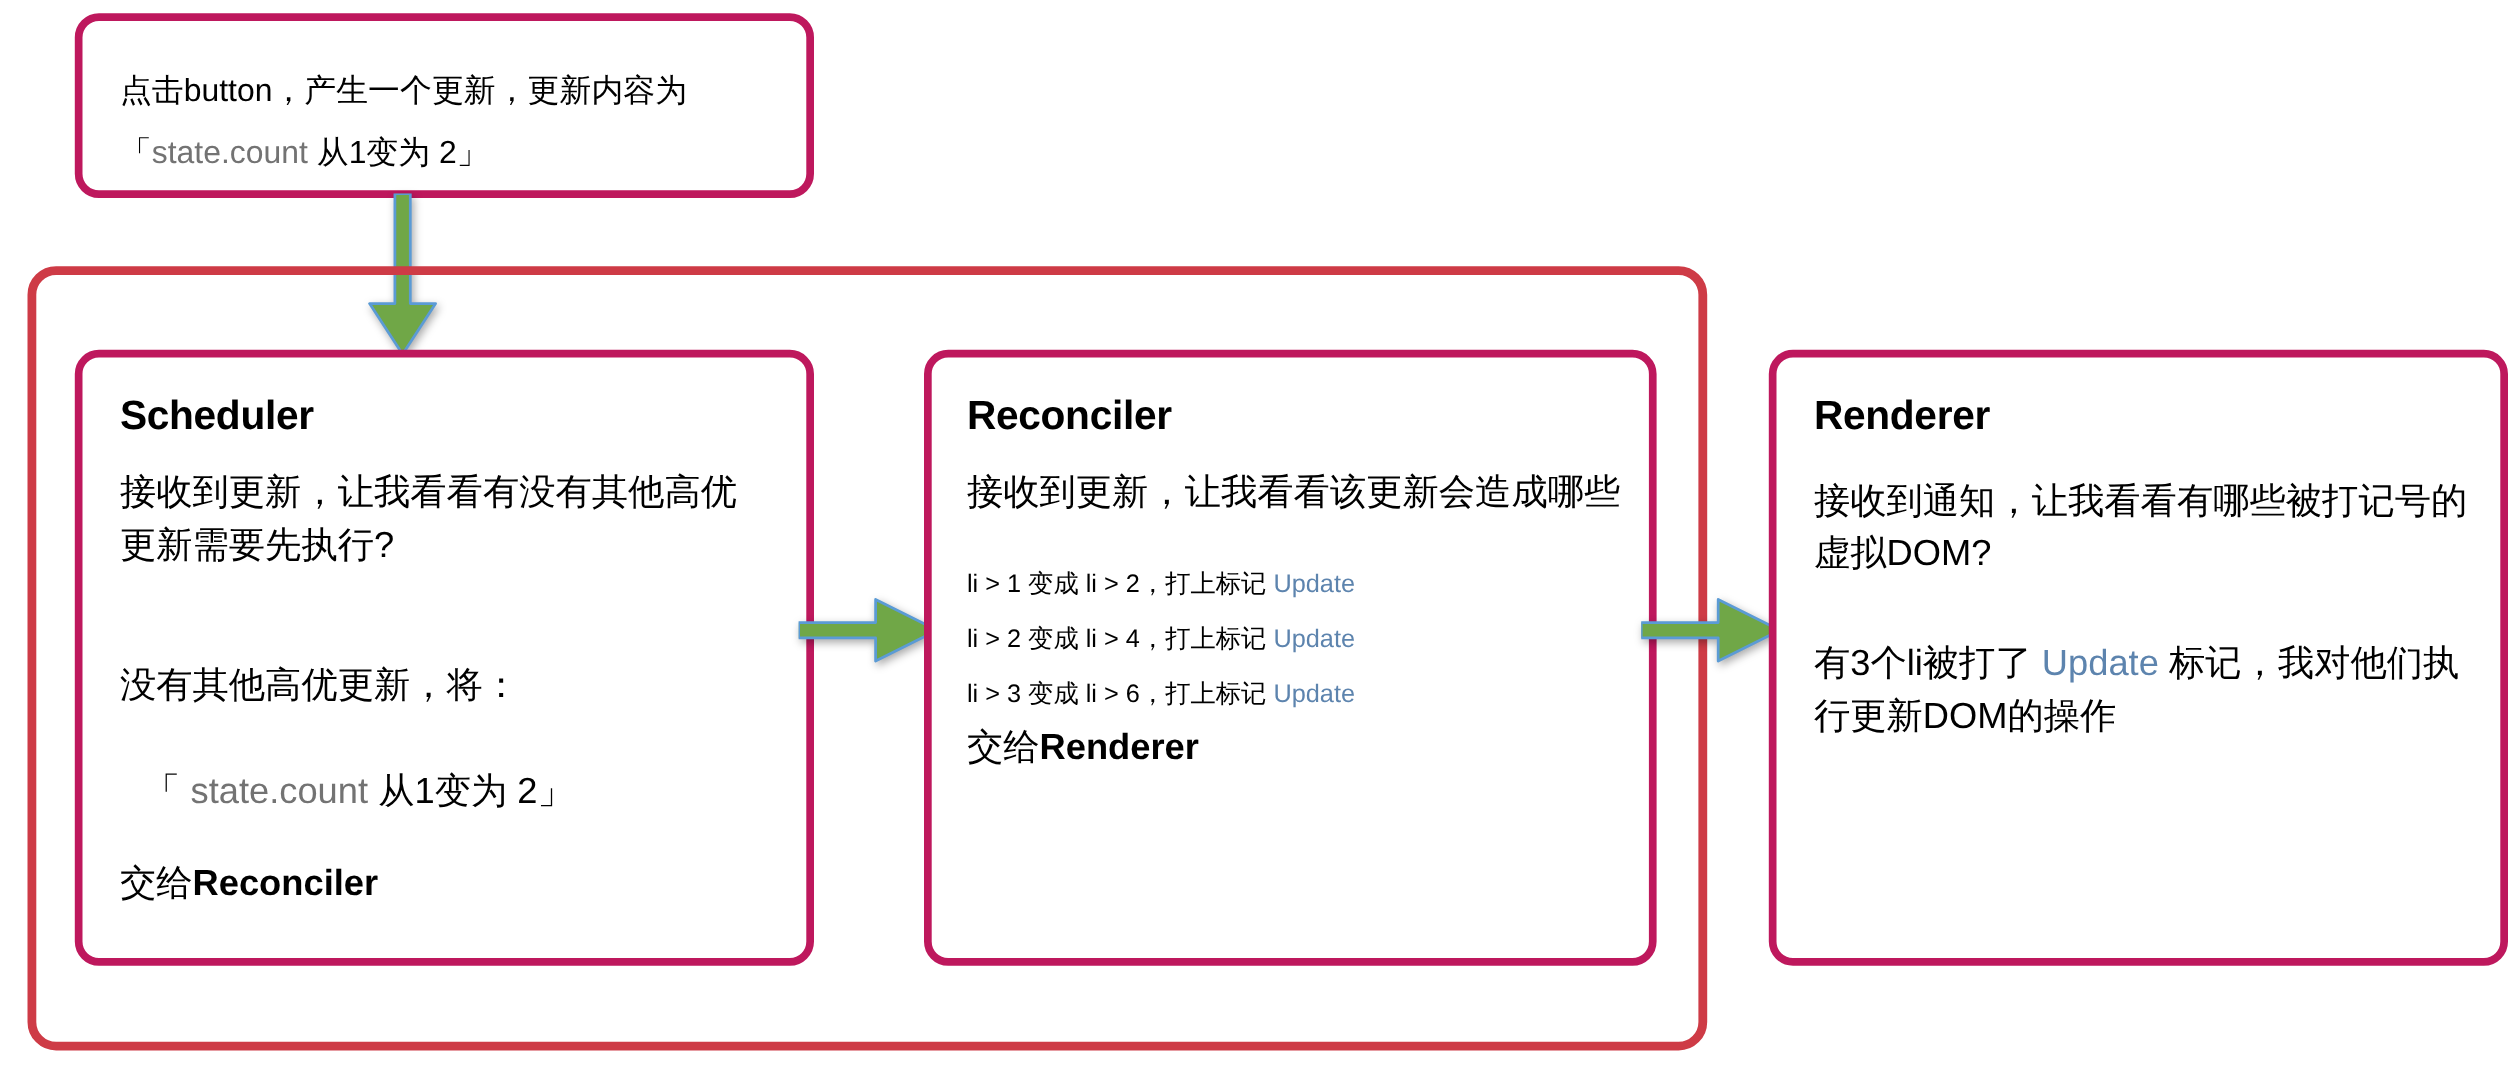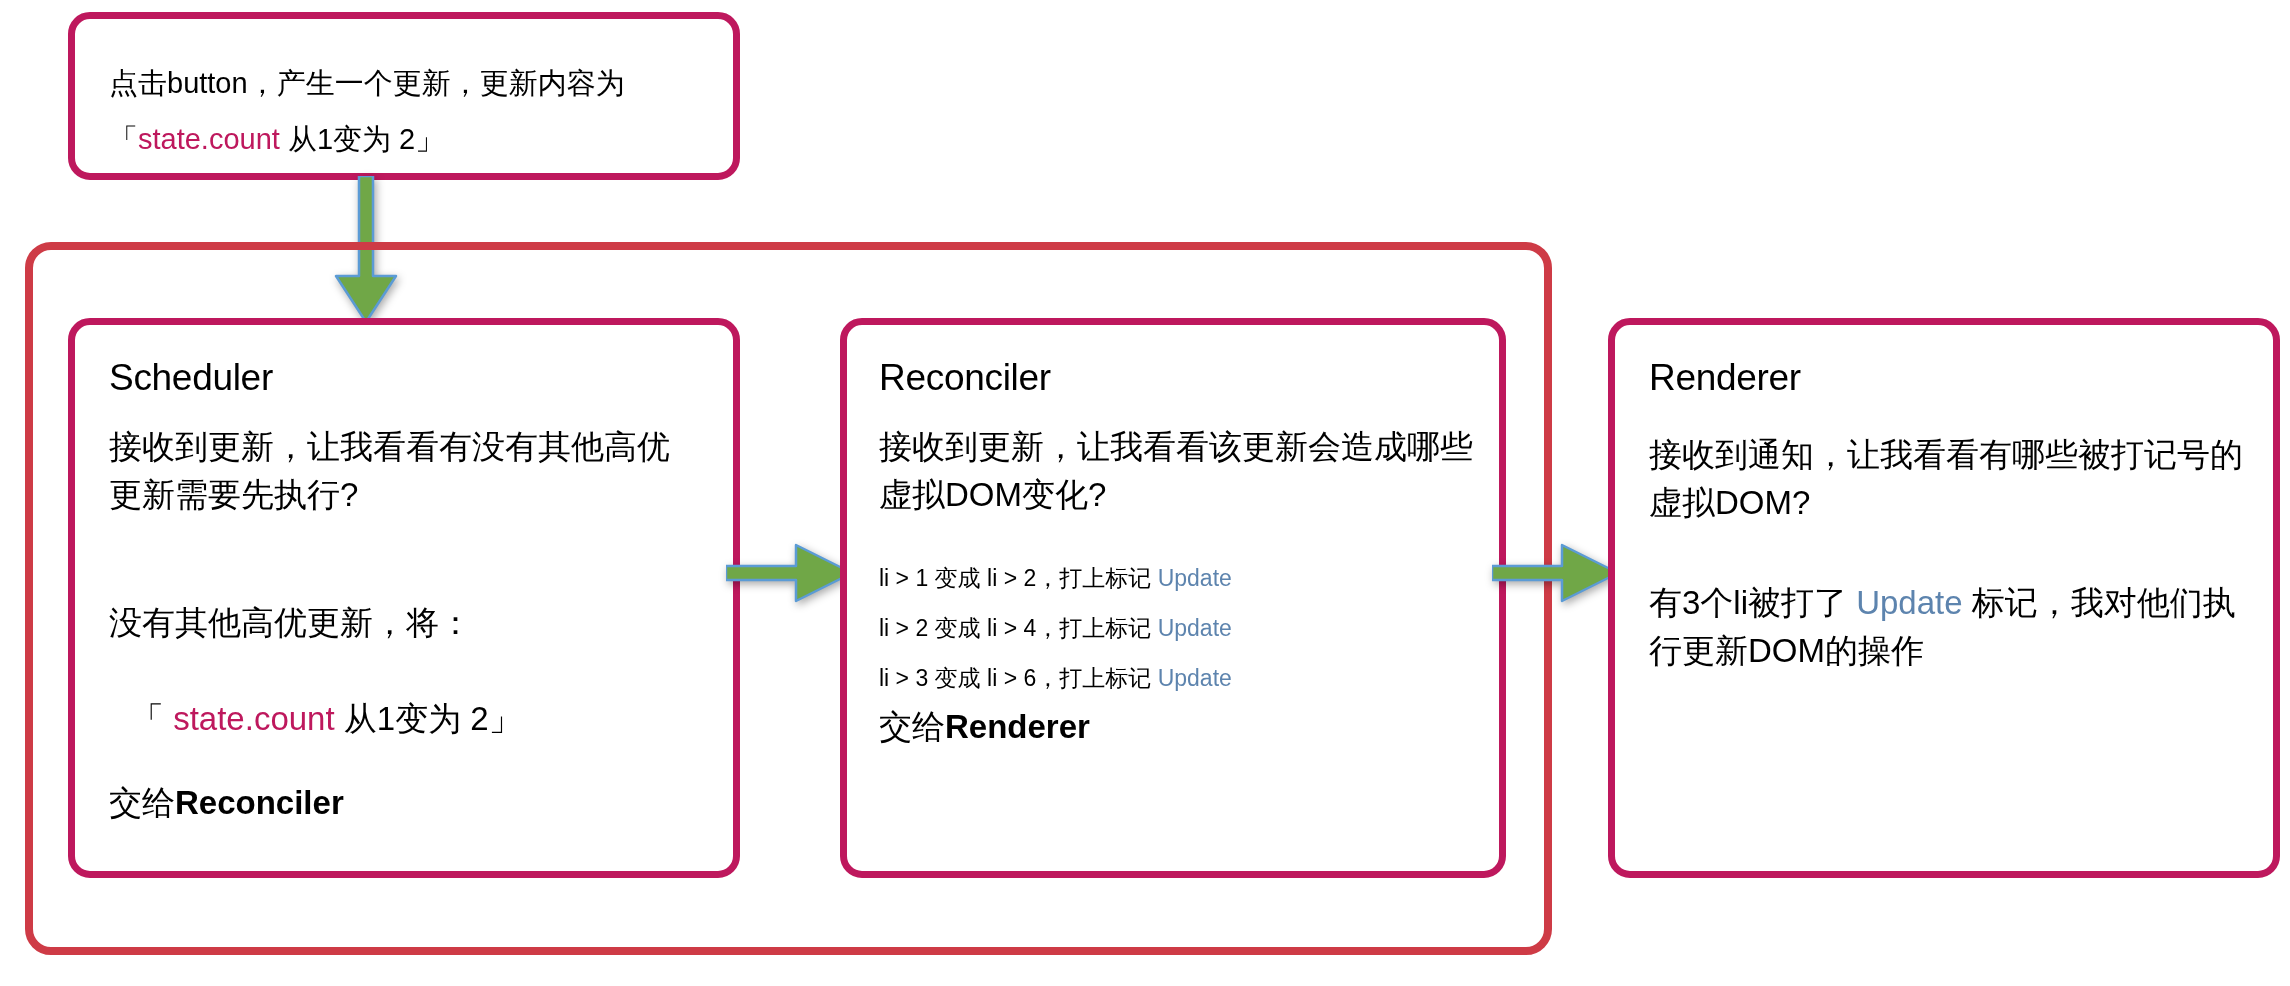--- a/index.html
+++ b/index.html
@@ -79,37 +79,37 @@
   #renderer-card {
     left: 1608px;
     top: 318px;
     width: 672px;
     height: 560px;
     padding: 30px 34px 0 34px;
   }
 
   .card-title {
     font-size: 37px;
-    font-weight: normal;
+    font-weight: bold;
     line-height: 1.25;
     margin: 0 0 6px 0;
     letter-spacing: -0.3px;
   }
   #renderer-card .card-title { margin-bottom: 30px; }
 
   .para {
     font-size: 33px;
     line-height: 48px;
     margin: 26px 0 0 0;
     white-space: nowrap;
   }
   .para.first { margin-top: 22px; }
   .para.indent { padding-left: 22px; }
 
-  .blue-ident { color: #be185d; }
+  .blue-ident { color: #737373; }
   .blue-tag   { color: #5D84AE; }
   .bold       { font-weight: bold; }
 
   .list-block { margin-top: 34px; }
   .list-line {
     font-size: 23px;
     line-height: 50px;
     white-space: nowrap;
   }
 
@@ -151,21 +151,20 @@
 
   <div class="arrow" id="arrow-right-1">
     <svg width="130" height="70" viewBox="0 0 130 70" xmlns="http://www.w3.org/2000/svg">
       <polygon points="0,28 70,28 70,7 126,35 70,63 70,42 0,42" fill="#70A747" stroke="#5B9BD5" stroke-width="2.5" stroke-linejoin="round"></polygon>
     </svg>
   </div>
 
   <div class="card" id="reconciler-card">
     <div class="card-title">Reconciler</div>
     <div class="para first">接收到更新，让我看看该更新会造成哪些</div>
-    <div class="para" style="margin-top:0">虚拟DOM变化?</div>
 
     <div class="list-block">
       <div class="list-line"><span>li &gt; 1</span><span> 变成 </span><span>li &gt; 2</span><span>，打上标记 </span><span class="blue-tag">Update</span></div>
       <div class="list-line"><span>li &gt; 2</span><span> 变成 </span><span>li &gt; 4</span><span>，打上标记 </span><span class="blue-tag">Update</span></div>
       <div class="list-line"><span>li &gt; 3</span><span> 变成 </span><span>li &gt; 6</span><span>，打上标记 </span><span class="blue-tag">Update</span></div>
     </div>
 
     <div class="para" style="margin-top:0"><span>交给</span><span class="bold">Renderer</span></div>
   </div>
 

